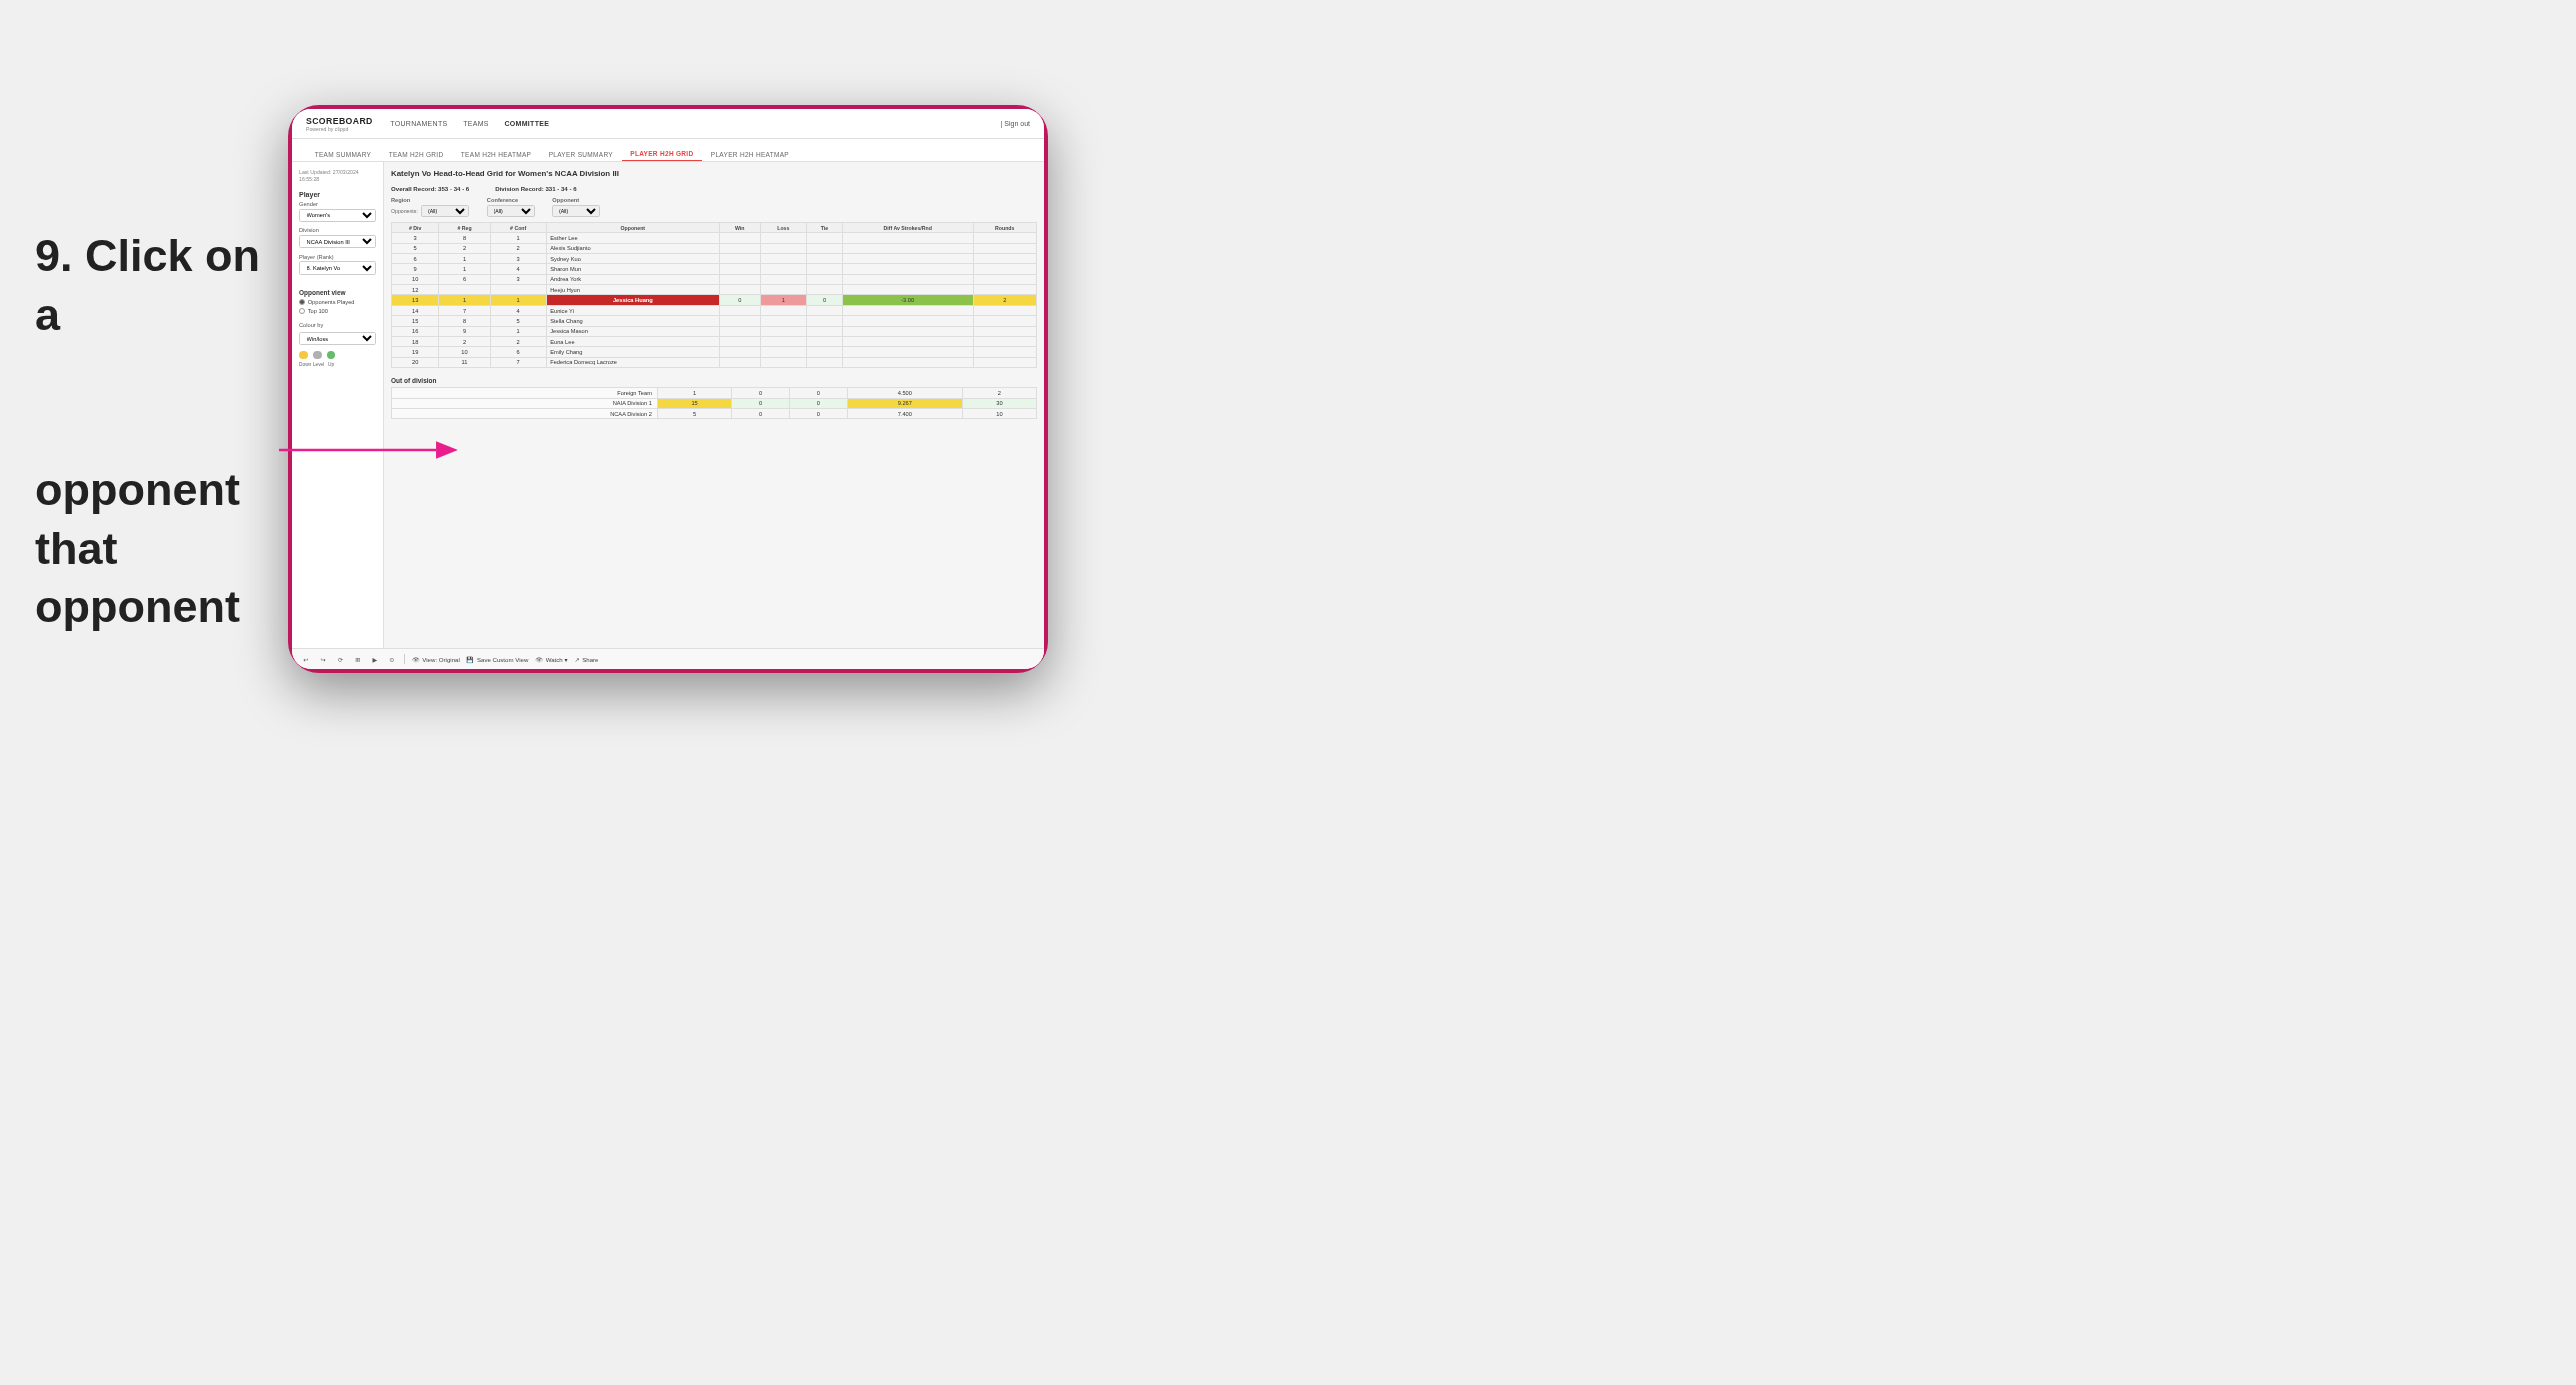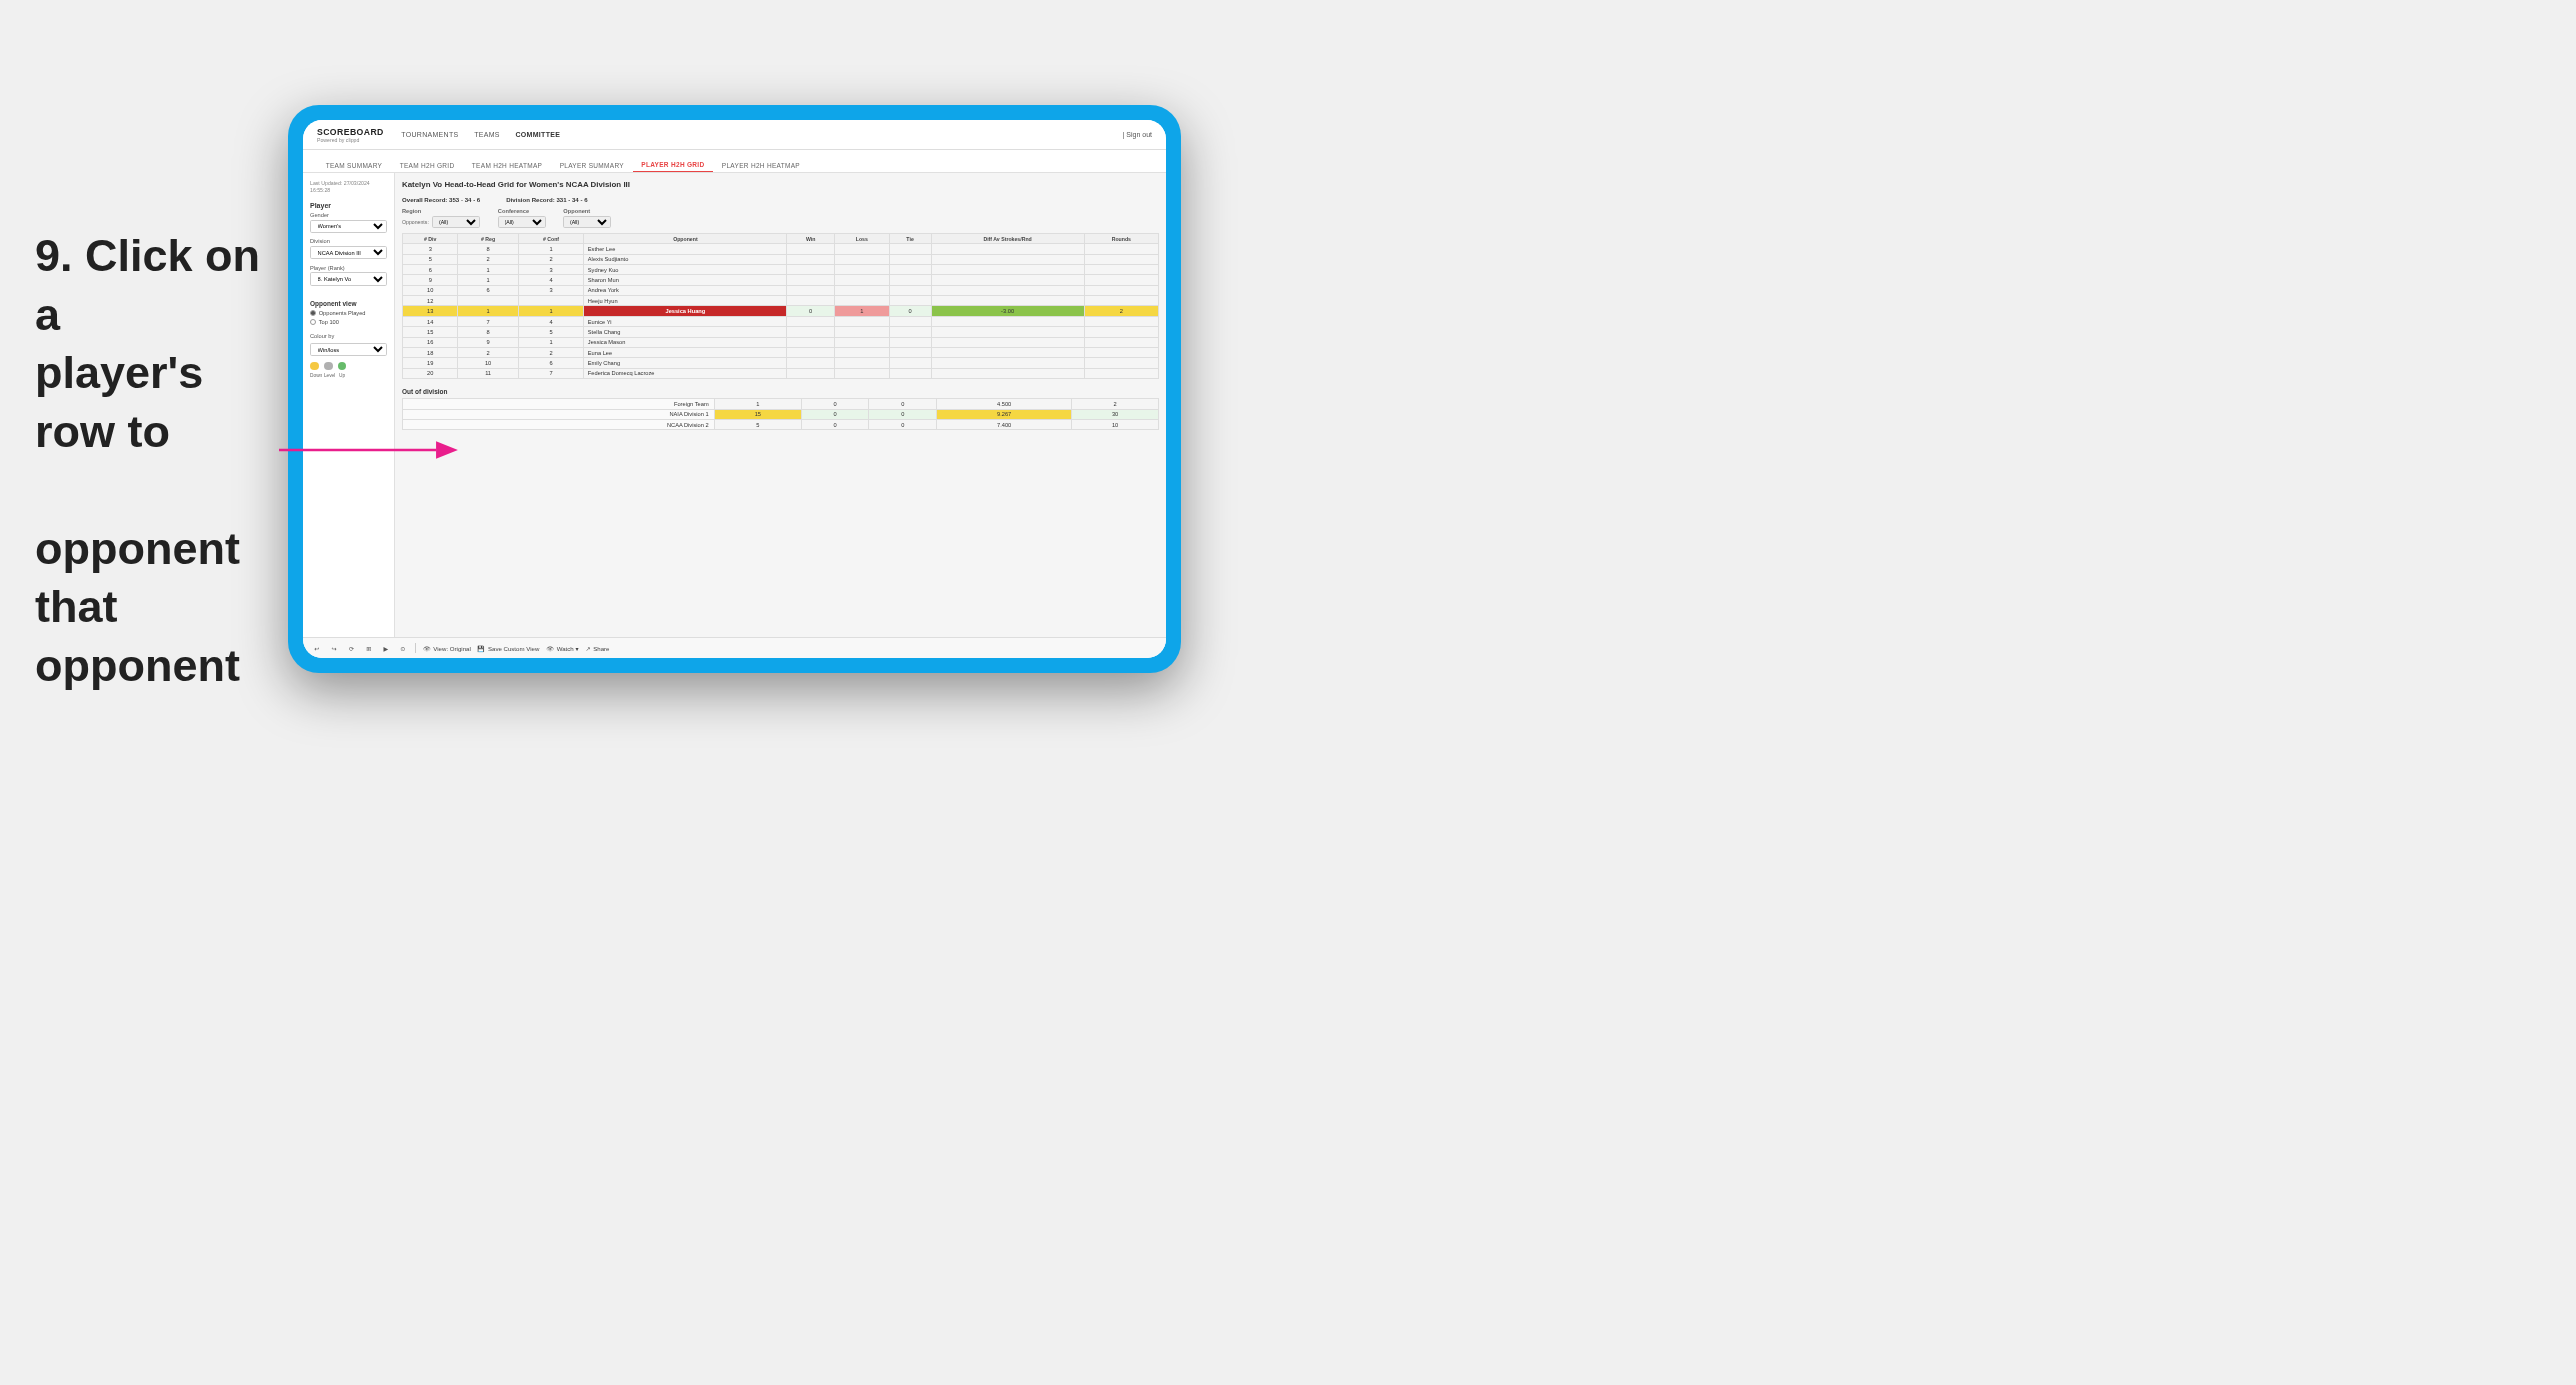--- a/index.html
+++ b/index.html
@@ -10,26 +10,26 @@
       height: 1386px;
       position: relative;
       overflow: hidden;
     }
 
     
     .tablet-frame {
       position: absolute;
       left: 288px;
       top: 105px;
-      width: 893px;
+      width: 760px;
       height: 568px;
-      background: #0ea5e9;
+      background: #be185d;
       border-radius: 31px;
       box-shadow: 0 17.5px 52px rgba(0,0,0,0.4);
-      padding: 15px;
+      padding: 4px;
     }
     .tablet-screen {
       width: 100%;
       height: 100%;
       background: #fff;
       border-radius: 19px;
       overflow: hidden;
       display: flex;
       flex-direction: column;
     }
@@ -374,21 +374,21 @@
       top: 428px;
       pointer-events: none;
     }
   </style>
 </head>
 <body>
 
 <div class="annotation">
   <span>9.</span>
   <span>Click on a</span><br>
-  <span>player's row to</span><br>
+  <br>
   <br>
   <span>opponent that</span><br>
   <span>opponent</span>
 </div>
 
 <div class="tablet-frame">
   <div class="tablet-screen">
 
     <div class="nav-bar">
       <div class="logo">

